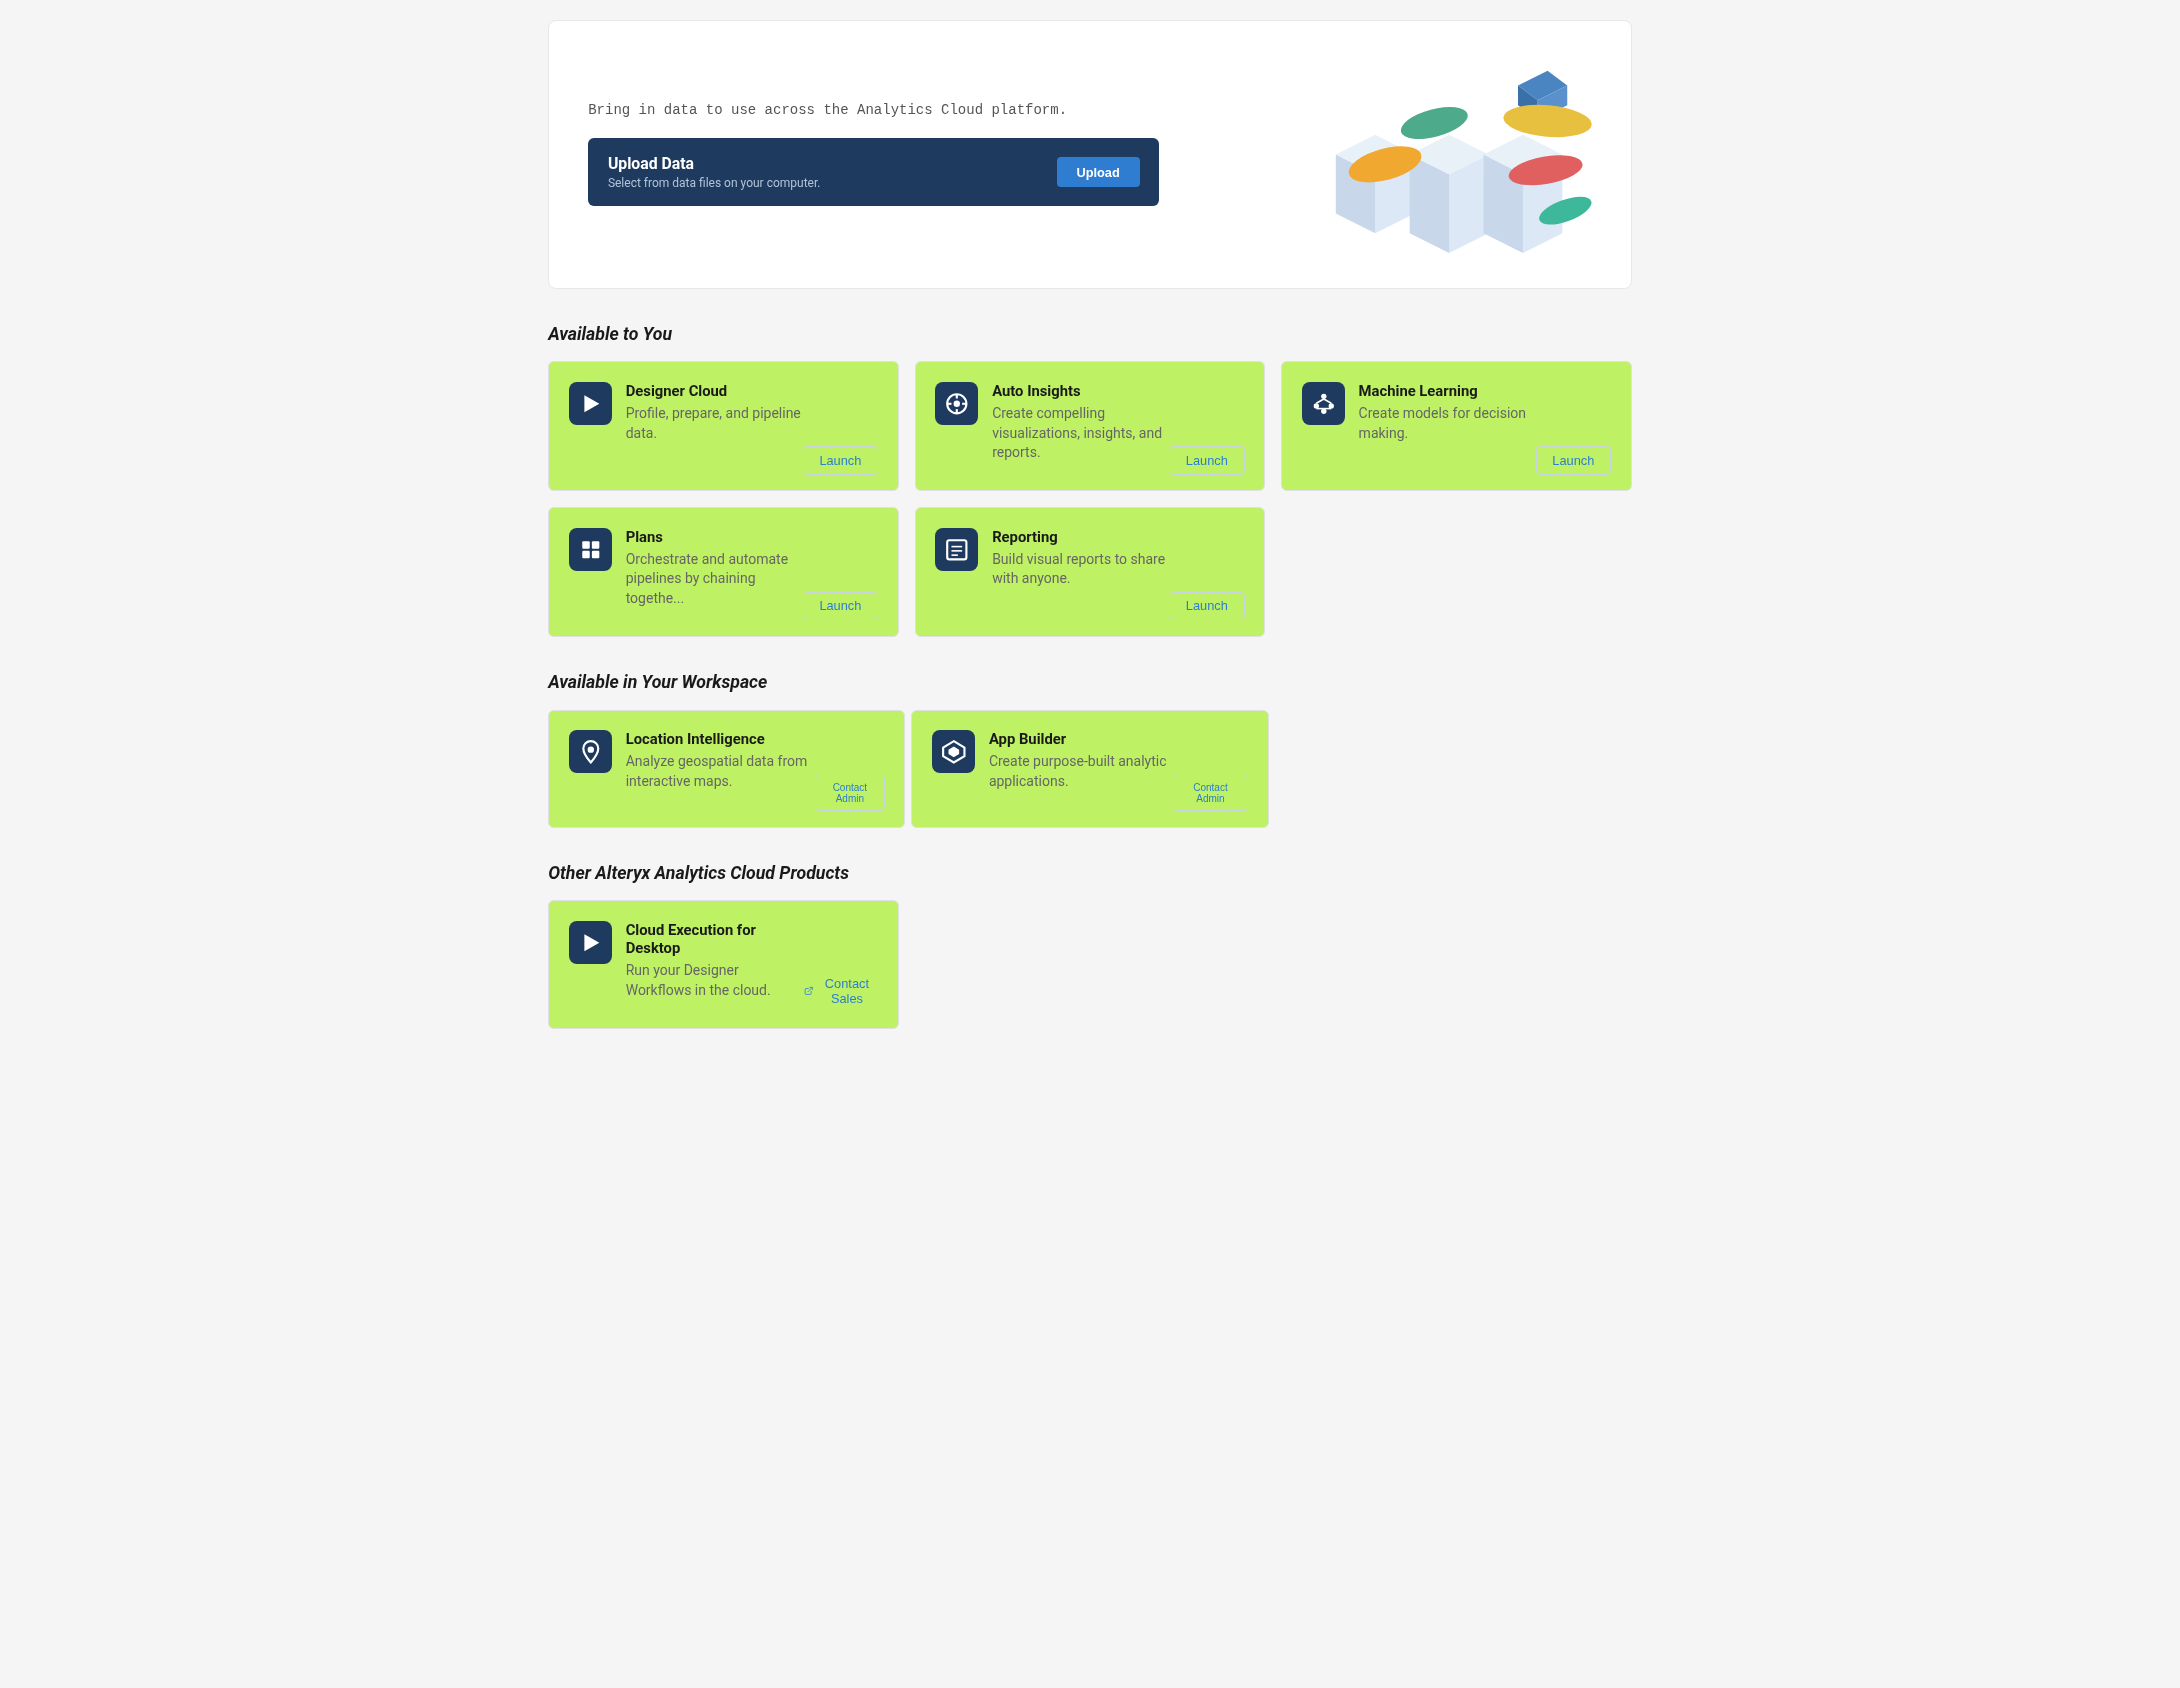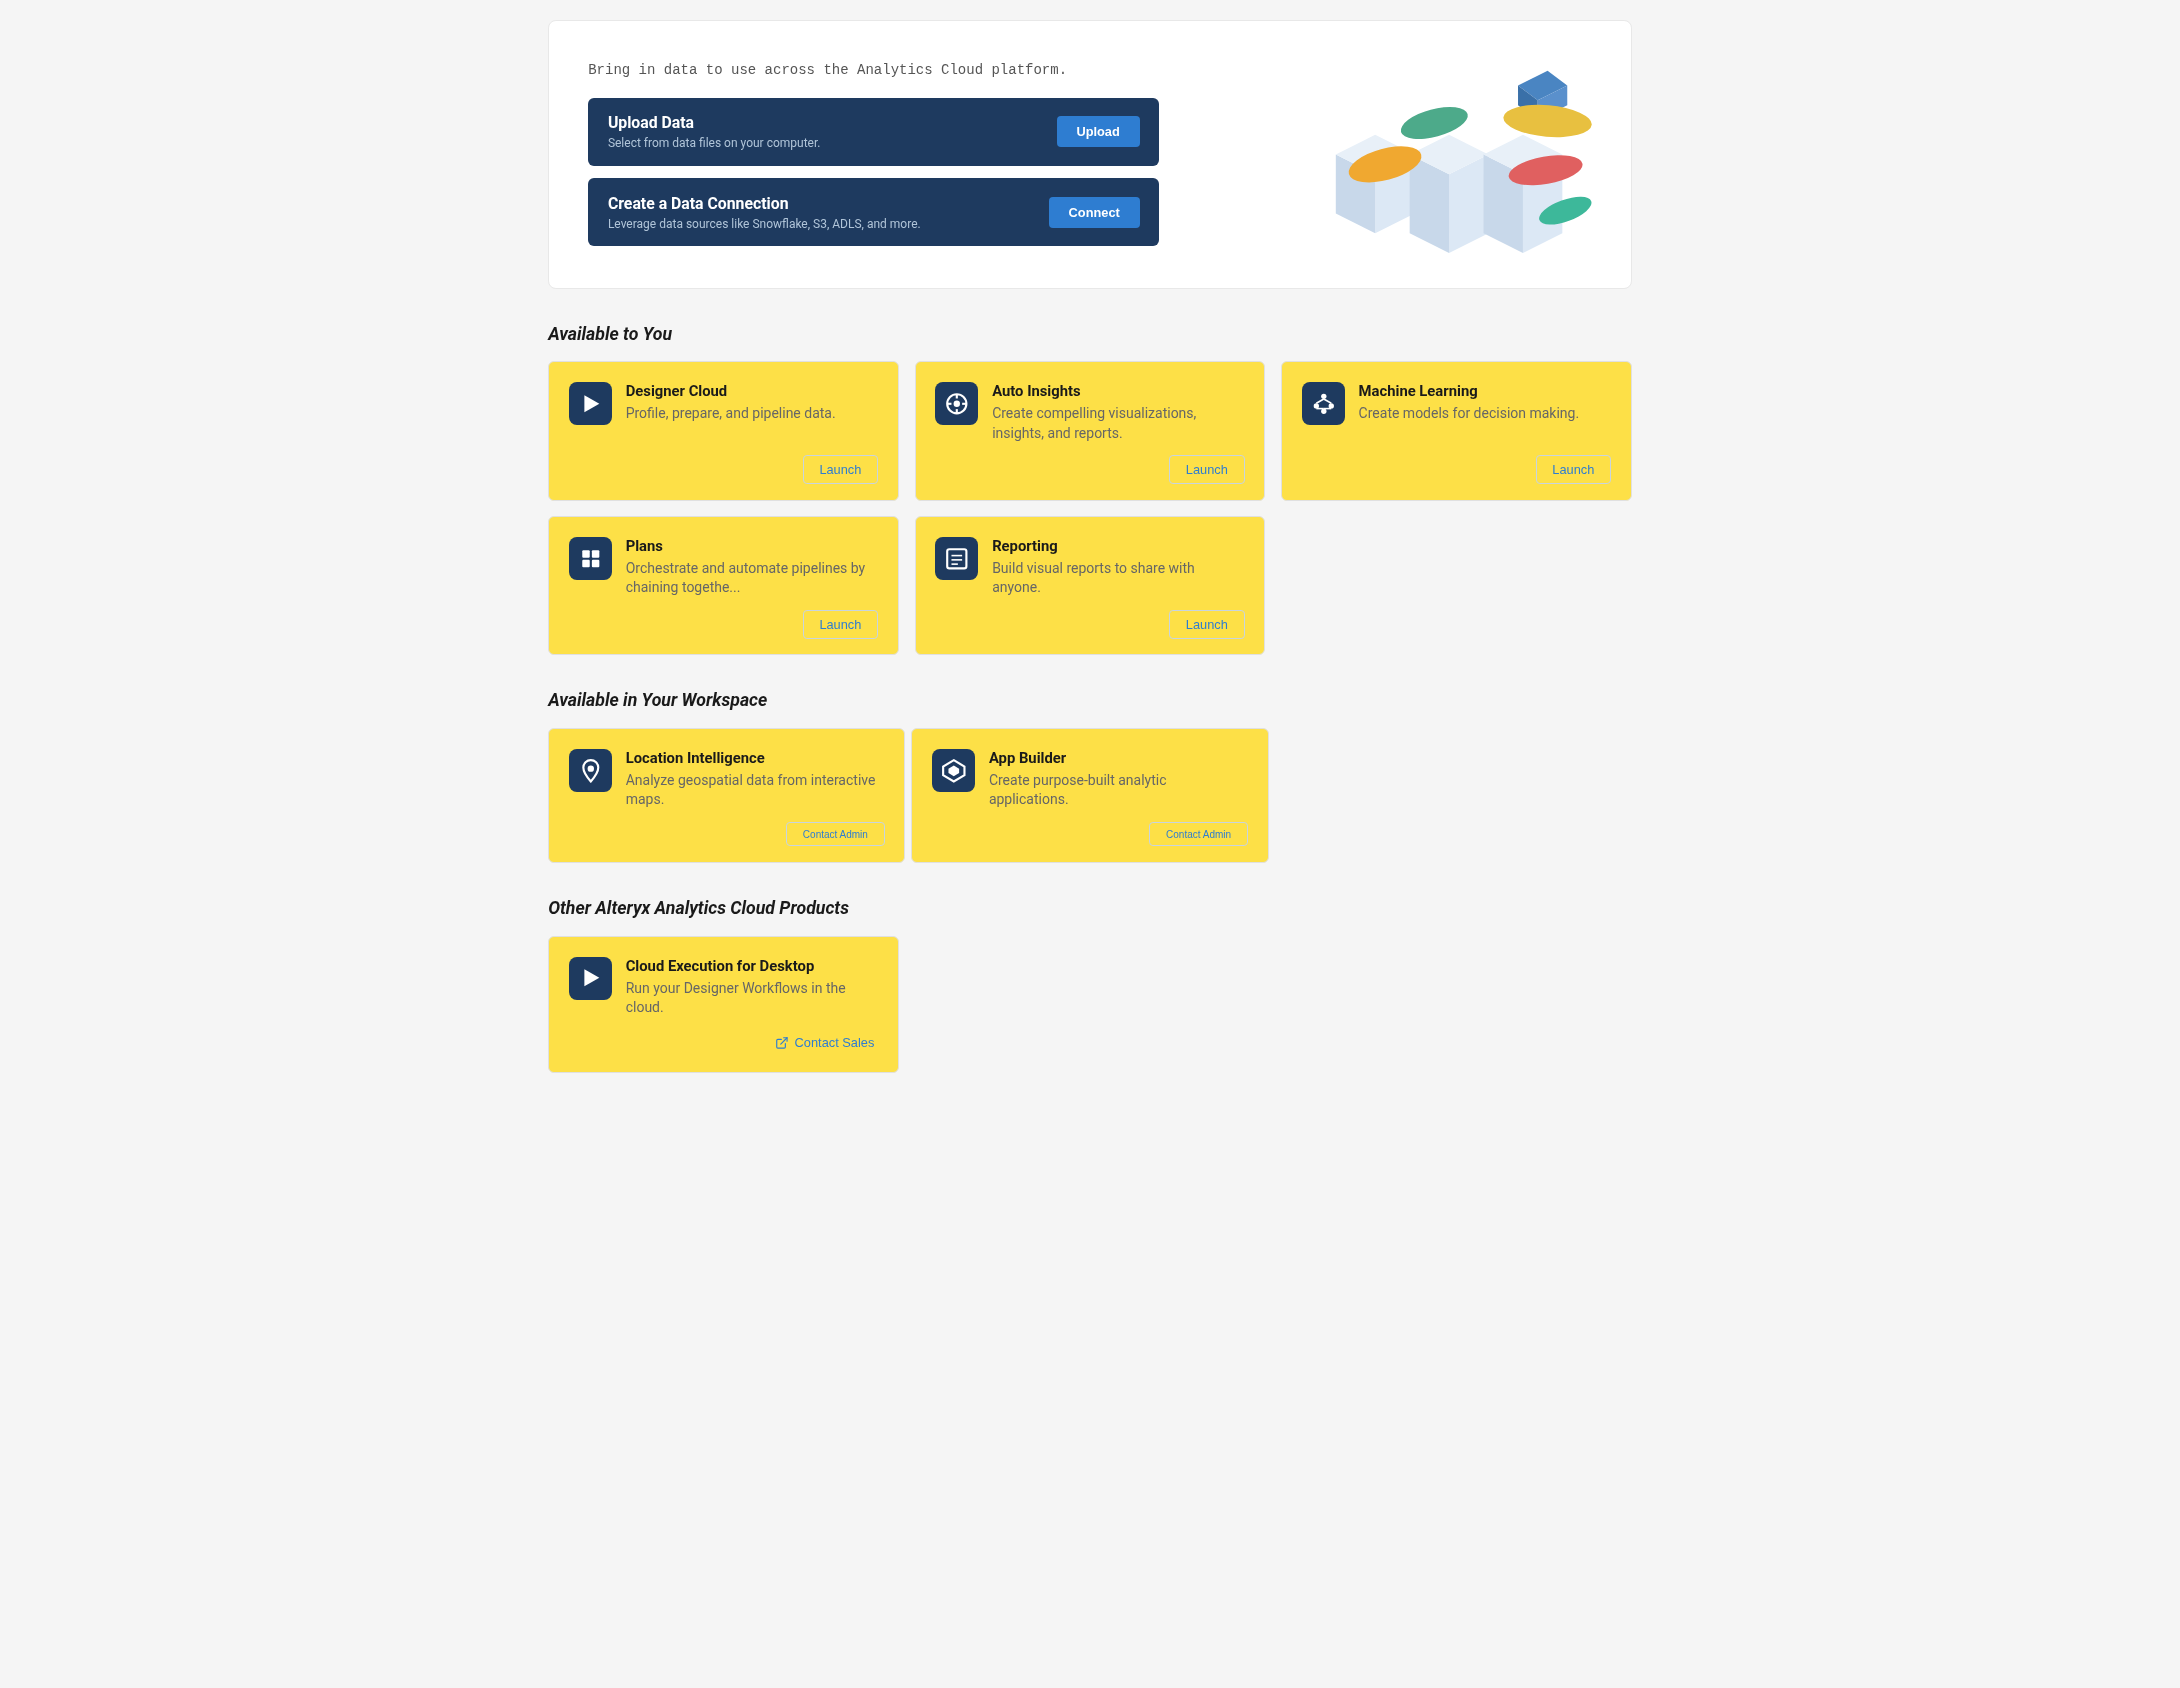--- a/index.html
+++ b/index.html
@@ -101,26 +101,26 @@
     }
 
     
     .cards-grid {
       display: grid;
       grid-template-columns: repeat(3, 1fr);
       gap: 15.8px;
     }
 
     .app-card {
-      background: #fde047;
+      background: #bef264;
       border: 1px solid #e0e0e0;
       border-radius: 5.9px;
       padding: 19.7px 19.7px 15.8px 19.7px;
       display: flex;
-      flex-direction: column;
+      flex-direction: row;
       min-height: 118px;
     }
     .app-card-header {
       display: flex;
       align-items: flex-start;
       gap: 13.8px;
       margin-bottom: 11.8px;
     }
     .app-icon {
       width: 43px;
@@ -216,27 +216,20 @@
       <p class="hero-subtitle">Bring in data to use across the Analytics Cloud platform.</p>
 
       <div class="hero-action-card">
         <div class="hero-action-text">
           <h3>Upload Data</h3>
           <p>Select from data files on your computer.</p>
         </div>
         <button class="hero-btn">Upload</button>
       </div>
 
-      <div class="hero-action-card">
-        <div class="hero-action-text">
-          <h3>Create a Data Connection</h3>
-          <p>Leverage data sources like Snowflake, S3, ADLS, and more.</p>
-        </div>
-        <button class="hero-btn">Connect</button>
-      </div>
     </div>
 
     <div class="hero-illustration">
       
       <svg viewBox="0 0 280 200" xmlns="http://www.w3.org/2000/svg">
 
         <g transform="translate(20, 40)">
           <polygon points="40,80 80,60 80,120 40,140" fill="#dce8f5"></polygon>
           <polygon points="0,60 40,80 40,140 0,120" fill="#c8d8ea"></polygon>
           <polygon points="0,60 40,40 80,60 40,80" fill="#e8f0f8"></polygon>

